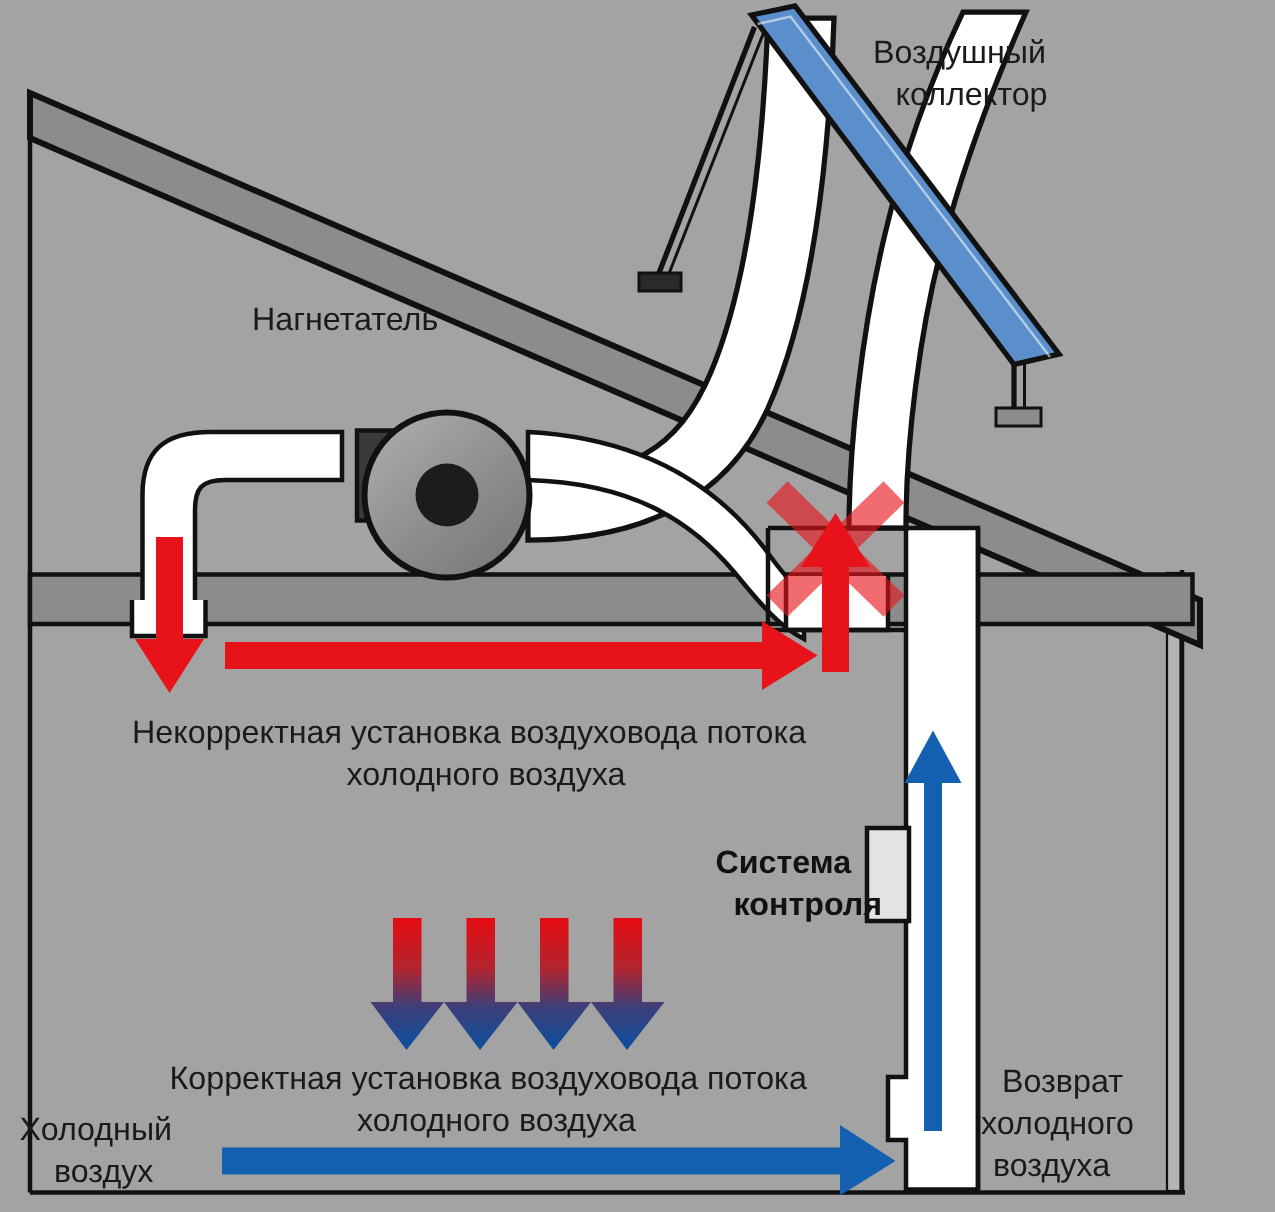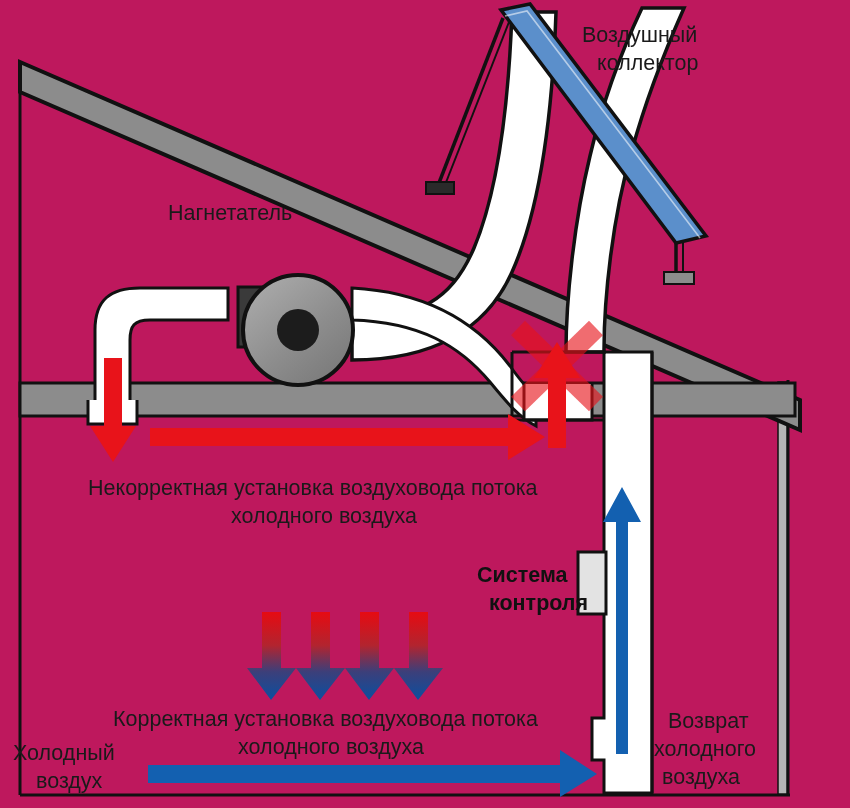--- a/index.html
+++ b/index.html
@@ -7,21 +7,21 @@
     padding: 0;
     background: #ffffff;
   }
   body {
     font-family: "Liberation Sans", sans-serif;
   }
   #stage {
     position: relative;
     width: 850px;
     height: 808px;
-    background: #be185d;
+    background: #a3a3a3;
     overflow: hidden;
   }
   #diagram-svg {
     position: absolute;
     left: 0;
     top: 0;
     width: 850px;
     height: 808px;
   }
   .lbl {

